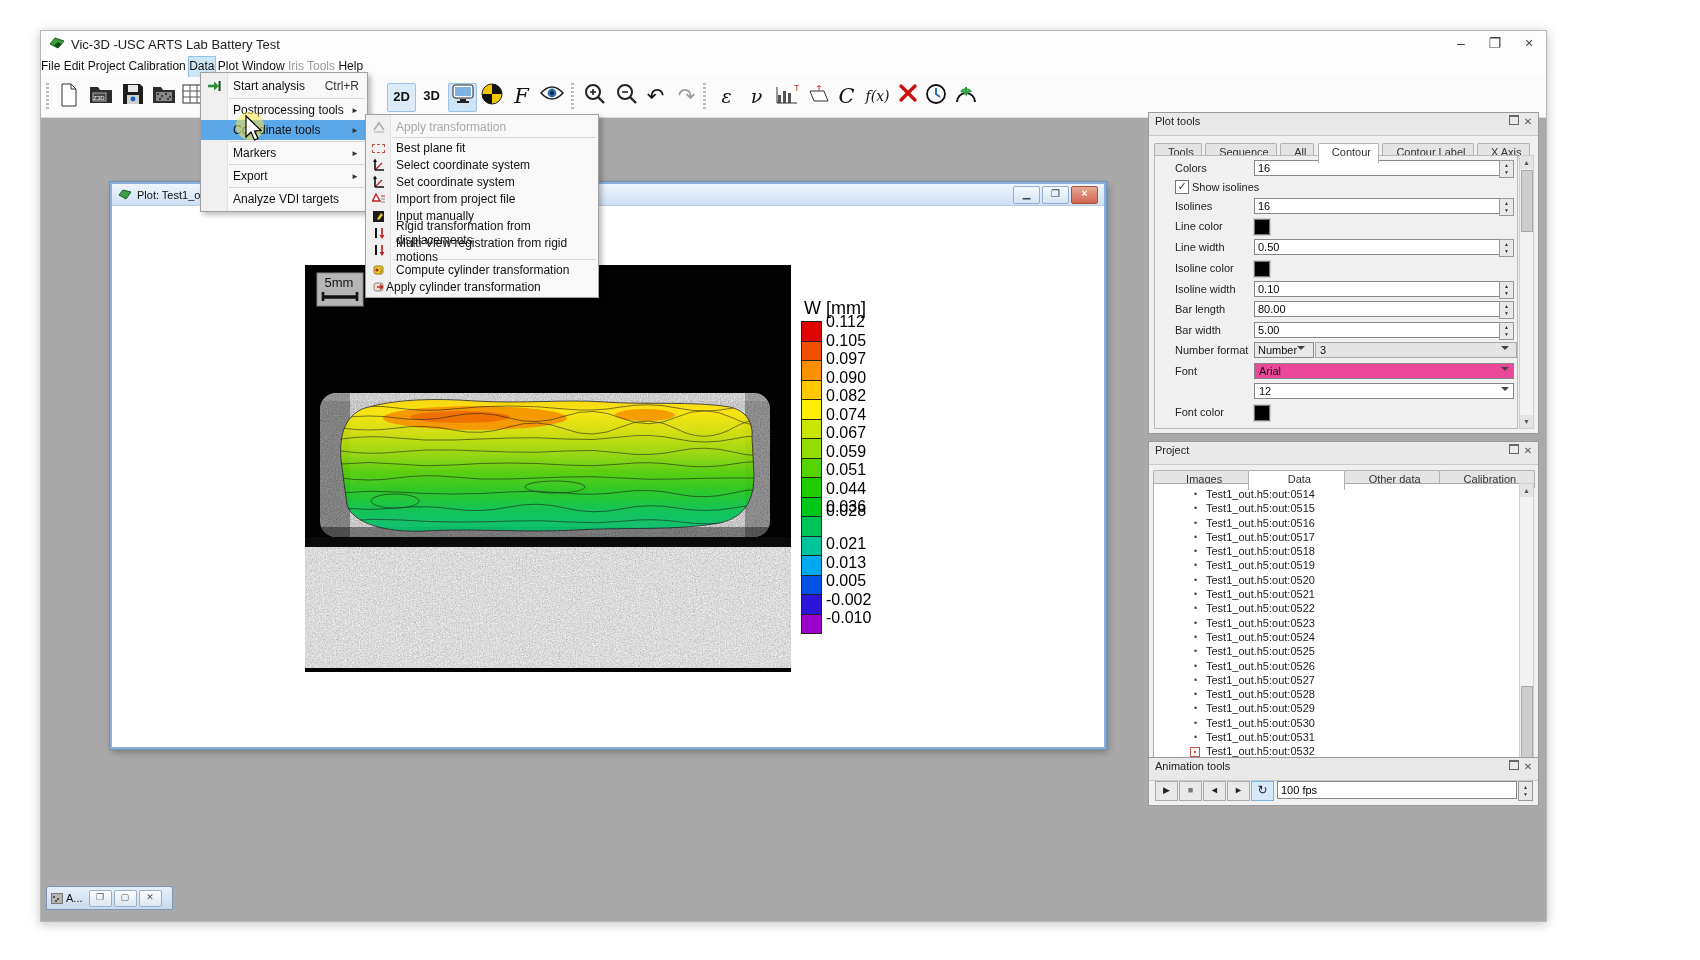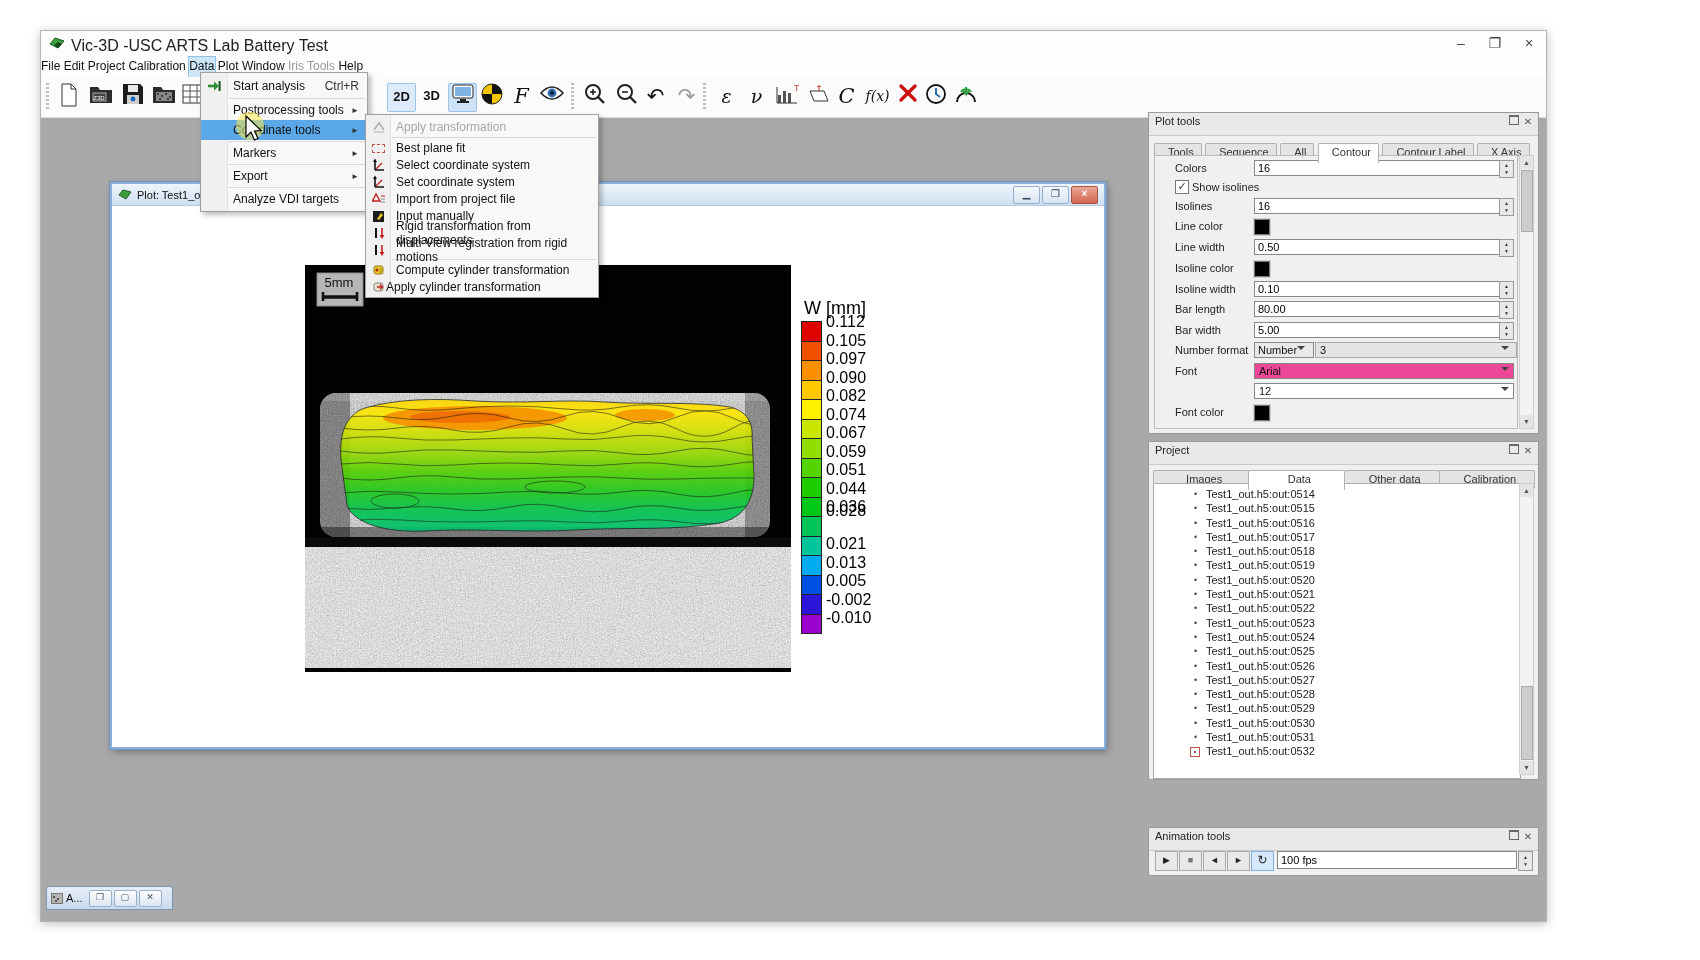--- a/index.html
+++ b/index.html
@@ -1,21 +1,21 @@
 <!DOCTYPE html>
 <html style="--workspace: #a9a9a9; --menu_highlight: #5aa8e8; --mdi_border: #8ab0d8; --close_button: #d2654f;"><head>
 <meta charset="utf-8">
 <style>
   html,body{margin:0;padding:0}
   body{width:1700px;height:960px;background:#fff;font-family:"Liberation Sans",sans-serif;position:relative;overflow:hidden;color:#111}
   .abs{position:absolute}
   
   #app{left:40px;top:30px;width:1505px;height:890px;background:var(--workspace,#a9a9a9);border:1px solid #b5b5b5;box-shadow:0 2px 10px rgba(0,0,0,.25)}
   #titlebar{left:0;top:0;width:100%;height:26px;background:#fdfdfd;border-bottom:1px solid #eee}
-  #title-text{left:30px;top:6px;font-size:16px;color:#222}
+  #title-text{left:30px;top:6px;font-size:13px;color:#222}
   .wbtn{top:0;width:34px;height:26px;text-align:center;line-height:24px;font-size:14px;color:#444}
   #menubar{left:0;top:26px;width:100%;height:20px;background:#fdfdfd;font-size:12px}
   .menu-item{display:inline-block;padding:2px 0;height:16px;color:#111}
   .menu-item.dim{color:#9a9a9a}
   .menu-item.open{background:#cde6f7;outline:1px solid #90c2e8}
   #toolbar{left:0;top:46px;width:100%;height:40px;background:#fbfbfb;border-bottom:1px solid #dcdcdc}
   .tb{top:6px;width:27px;height:27px;text-align:center;line-height:26px;font-size:17px}
   .tbox{border:1px solid #9cc3e8;background:#ddeaf9;border-radius:2px;font-weight:bold;font-size:13px}
   .tsel{border:1px solid #9cc3e8;background:#cfe3f7;border-radius:2px}
   .vdots{top:6px;width:3px;height:27px;background:repeating-linear-gradient(#bbb 0 2px,transparent 2px 4px)}
@@ -483,21 +483,21 @@
     <div class="pitem"><span class="bullet">•</span><span>Test1_out.h5:out:0531</span></div>
     <div class="pitem"><span class="redbox"></span><span>Test1_out.h5:out:0532</span></div>
   </div>
   <div class="abs sb" style="right:4px;top:41px;width:13px;height:290px">
     <span class="arr" style="top:0">▲</span>
     <span class="thumb" style="bottom:14px;height:72px"></span>
     <span class="arr" style="bottom:0">▼</span>
   </div>
 </div>
 
-<div class="abs panel" style="left:1148px;top:827px;width:389px;height:47px;z-index:2">
+<div class="abs panel" style="left:1148px;top:757px;width:389px;height:47px;z-index:2">
   <div class="phead">
     <span>Animation tools</span>
     <span class="pbtns"><span class="pbtn"><span class="float-glyph"></span></span><span class="pbtn">✕</span></span>
   </div>
   <div id="anim-ctrl" class="abs" style="left:6px;top:23px;width:377px;height:18px">
     <span class="abtn" style="left:0">▶</span>
     <span class="abtn" style="left:24px;color:#777">■</span>
     <span class="abtn" style="left:48px">◄</span>
     <span class="abtn" style="left:72px">►</span>
     <span class="abtn loop" style="left:96px">↻</span>

